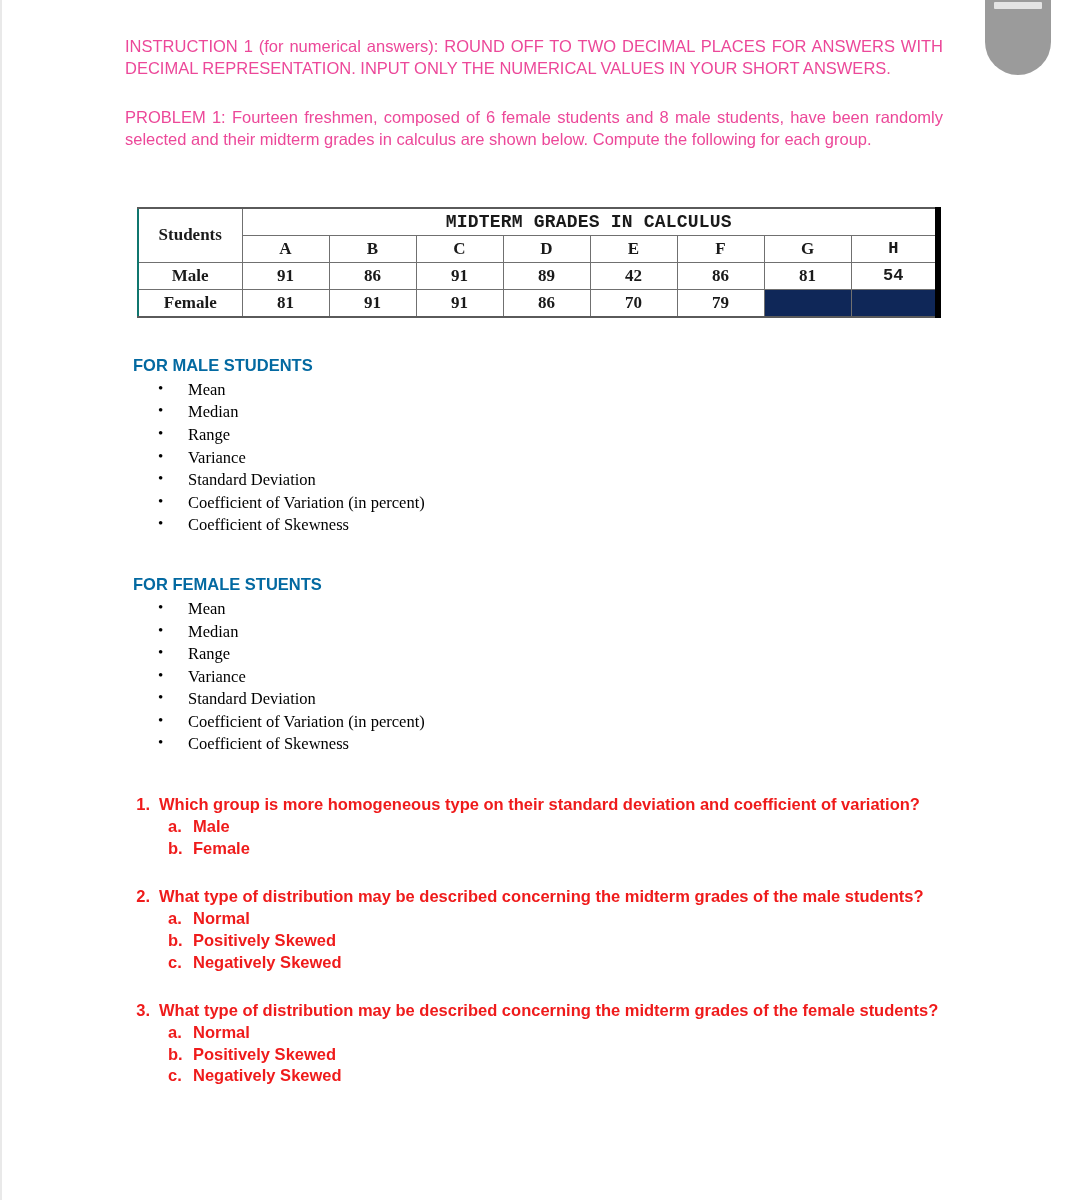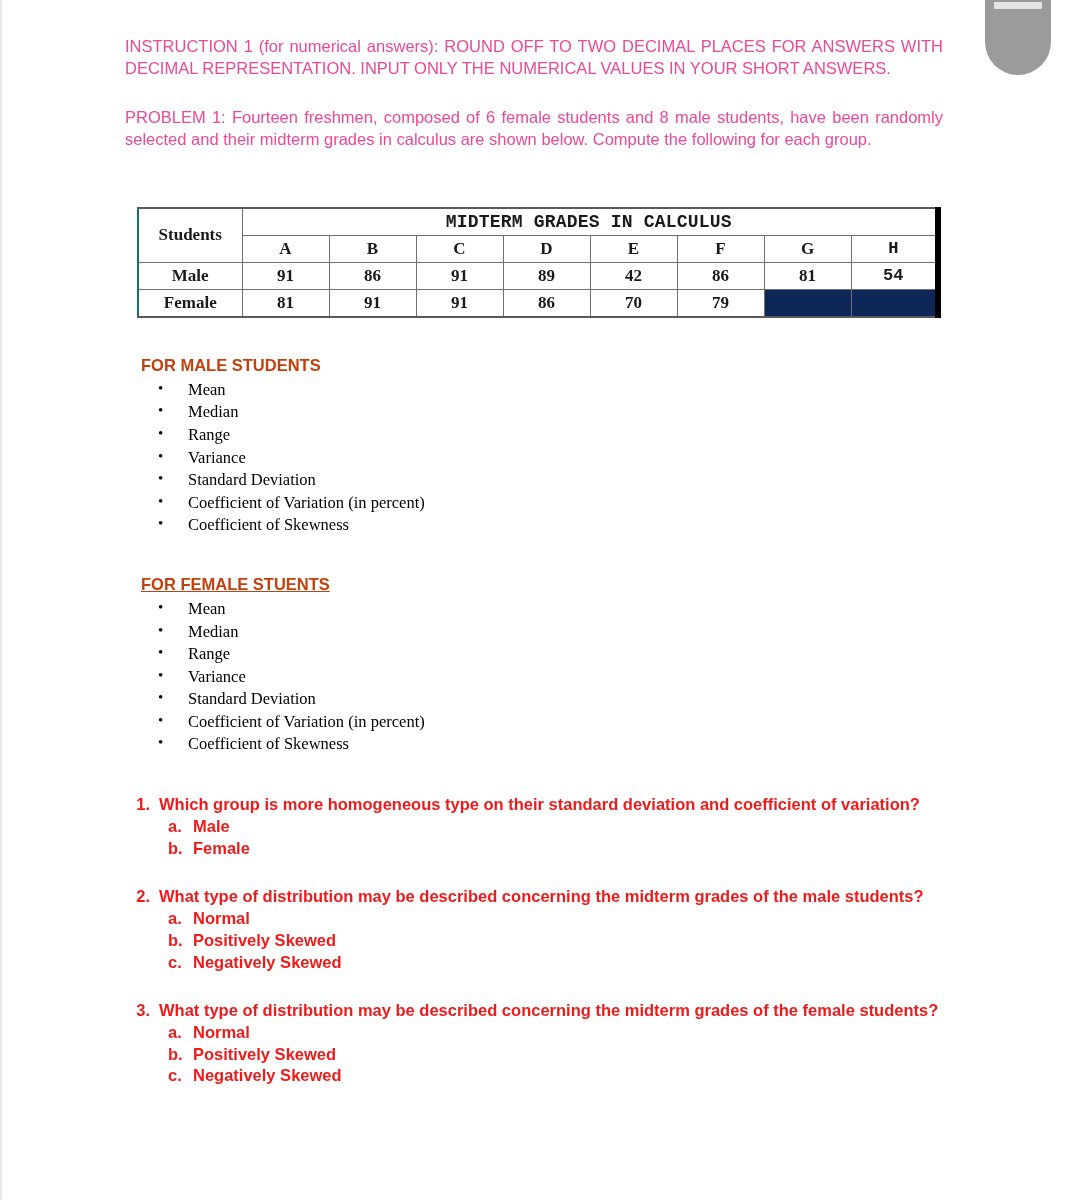--- a/index.html
+++ b/index.html
@@ -84,27 +84,27 @@
   table.grades .outer-left { border-left: 2px solid #0f766e; }
   table.grades .outer-right { border-right: 6px solid #000000; font-family: Liberation Mono, monospace; }
   table.grades thead tr:first-child th { border-top: 2px solid #5a5a5a; }
   table.grades tbody tr:last-child td { border-bottom: 2px solid #5a5a5a; }
   .col-students { width: 104px; }
   .col-grade { width: 87px; }
   .title-cell { font-size: 18px; letter-spacing: 0.2px; }
   .navy-cell { background: #0f2758 !important; }
 
   .section-head {
-    color: #c2410c;
+    color: #0369a1;
     font-weight: bold;
     font-size: 16.5px;
     margin-top: 38px;
-    margin-left: 16px;
-  }
-  .section-head.female { margin-top: 38px; text-decoration: underline; }
+    margin-left: 8px;
+  }
+  .section-head.female { margin-top: 38px; }
 
   ul.metrics {
     list-style: none;
     margin: 4px 0 0 0;
     padding: 0;
   }
   ul.metrics li {
     position: relative;
     font-size: 16.5px;
     line-height: 1.37;

